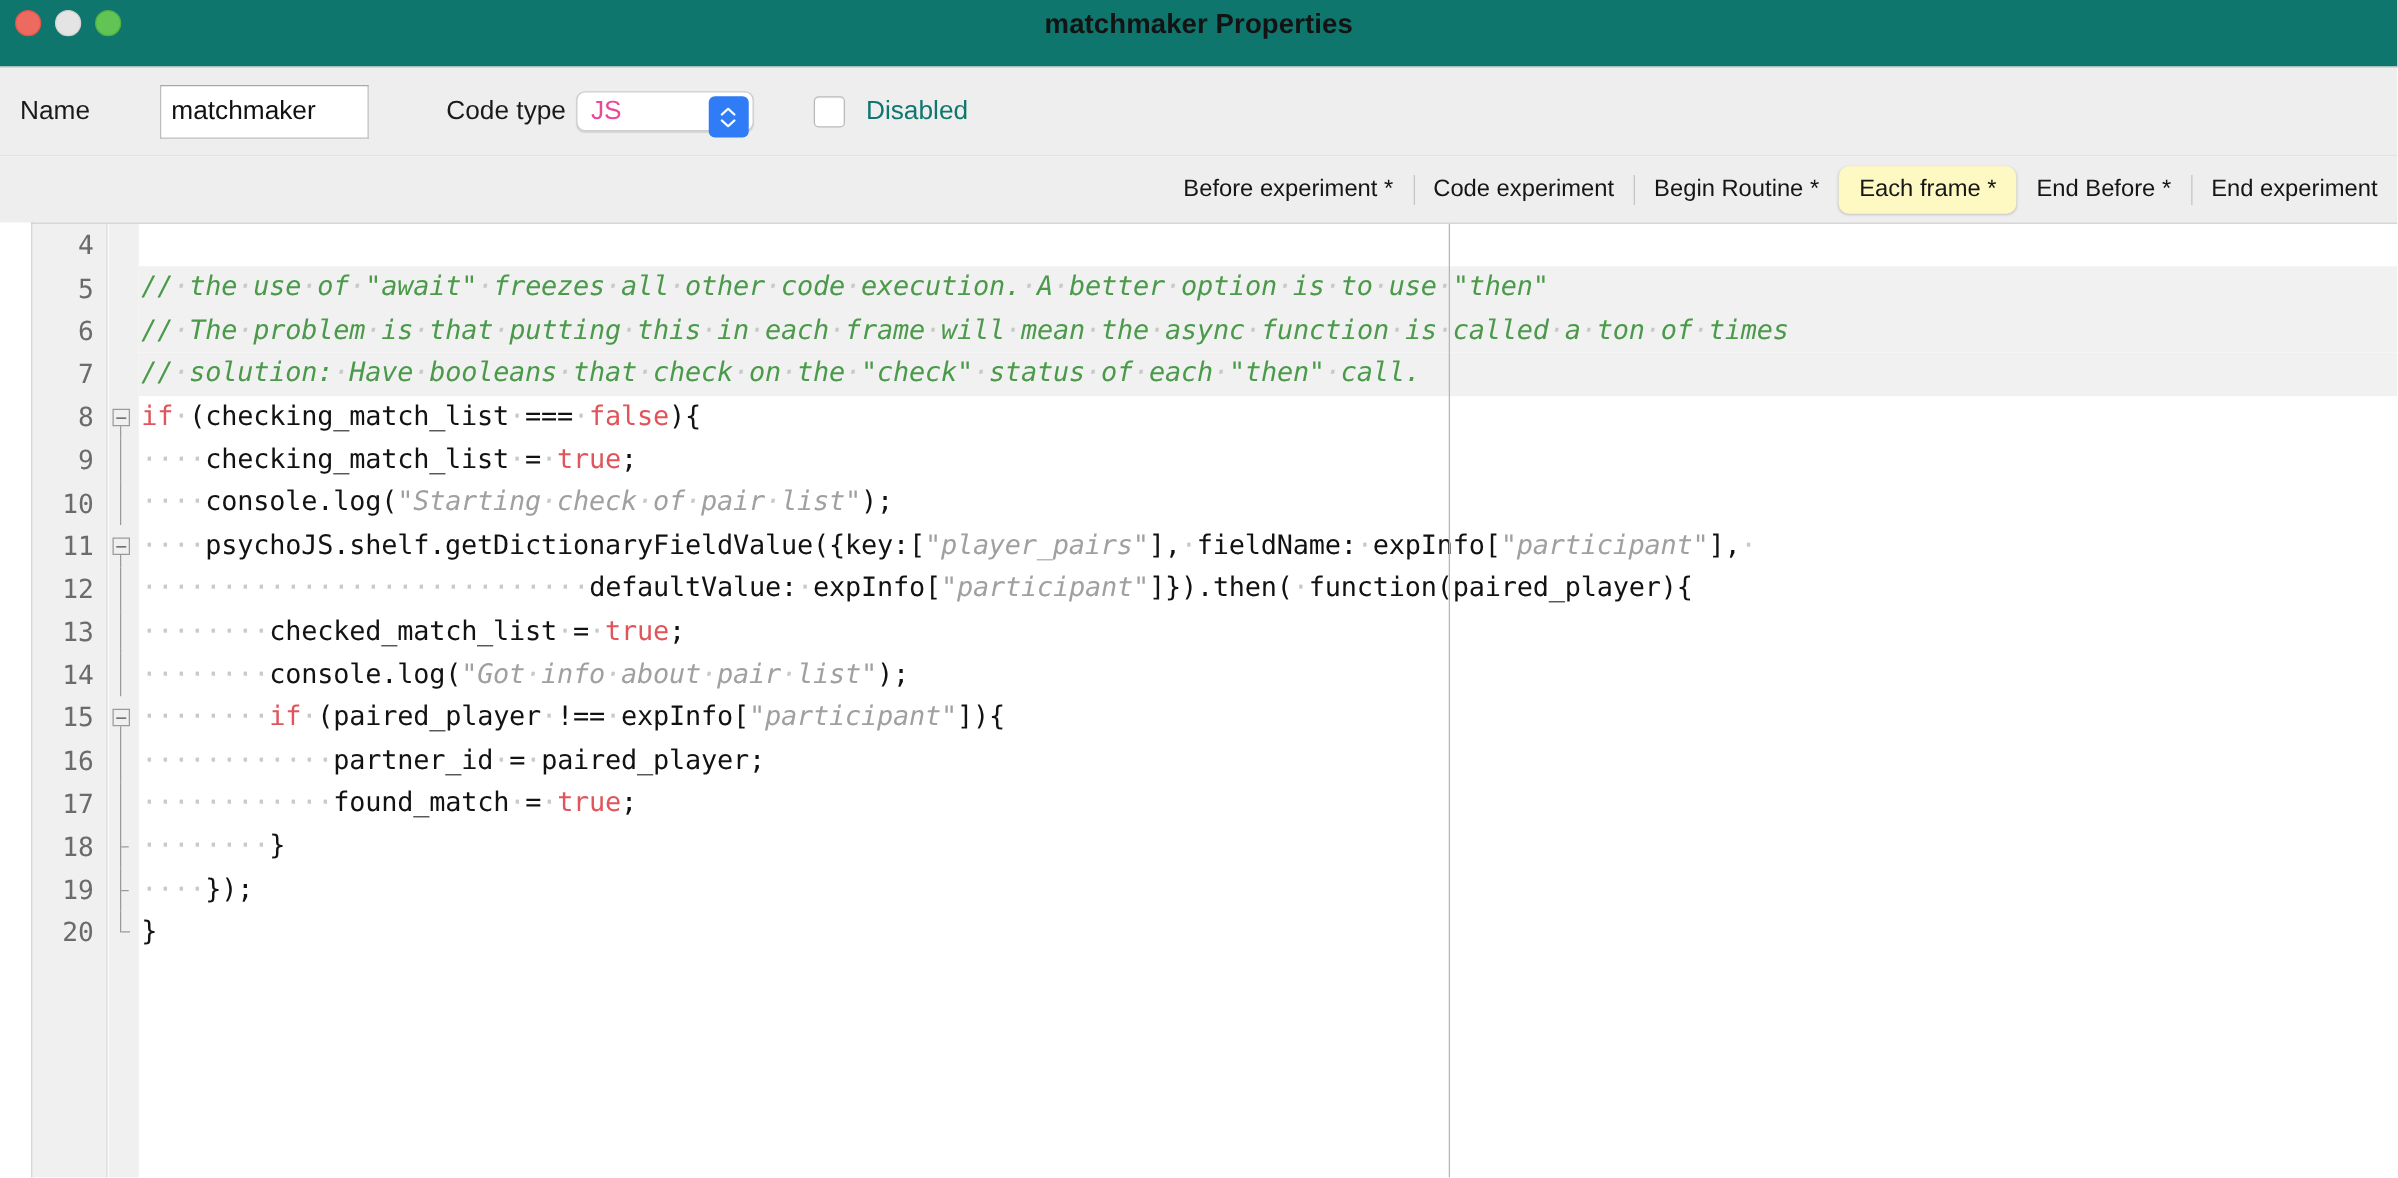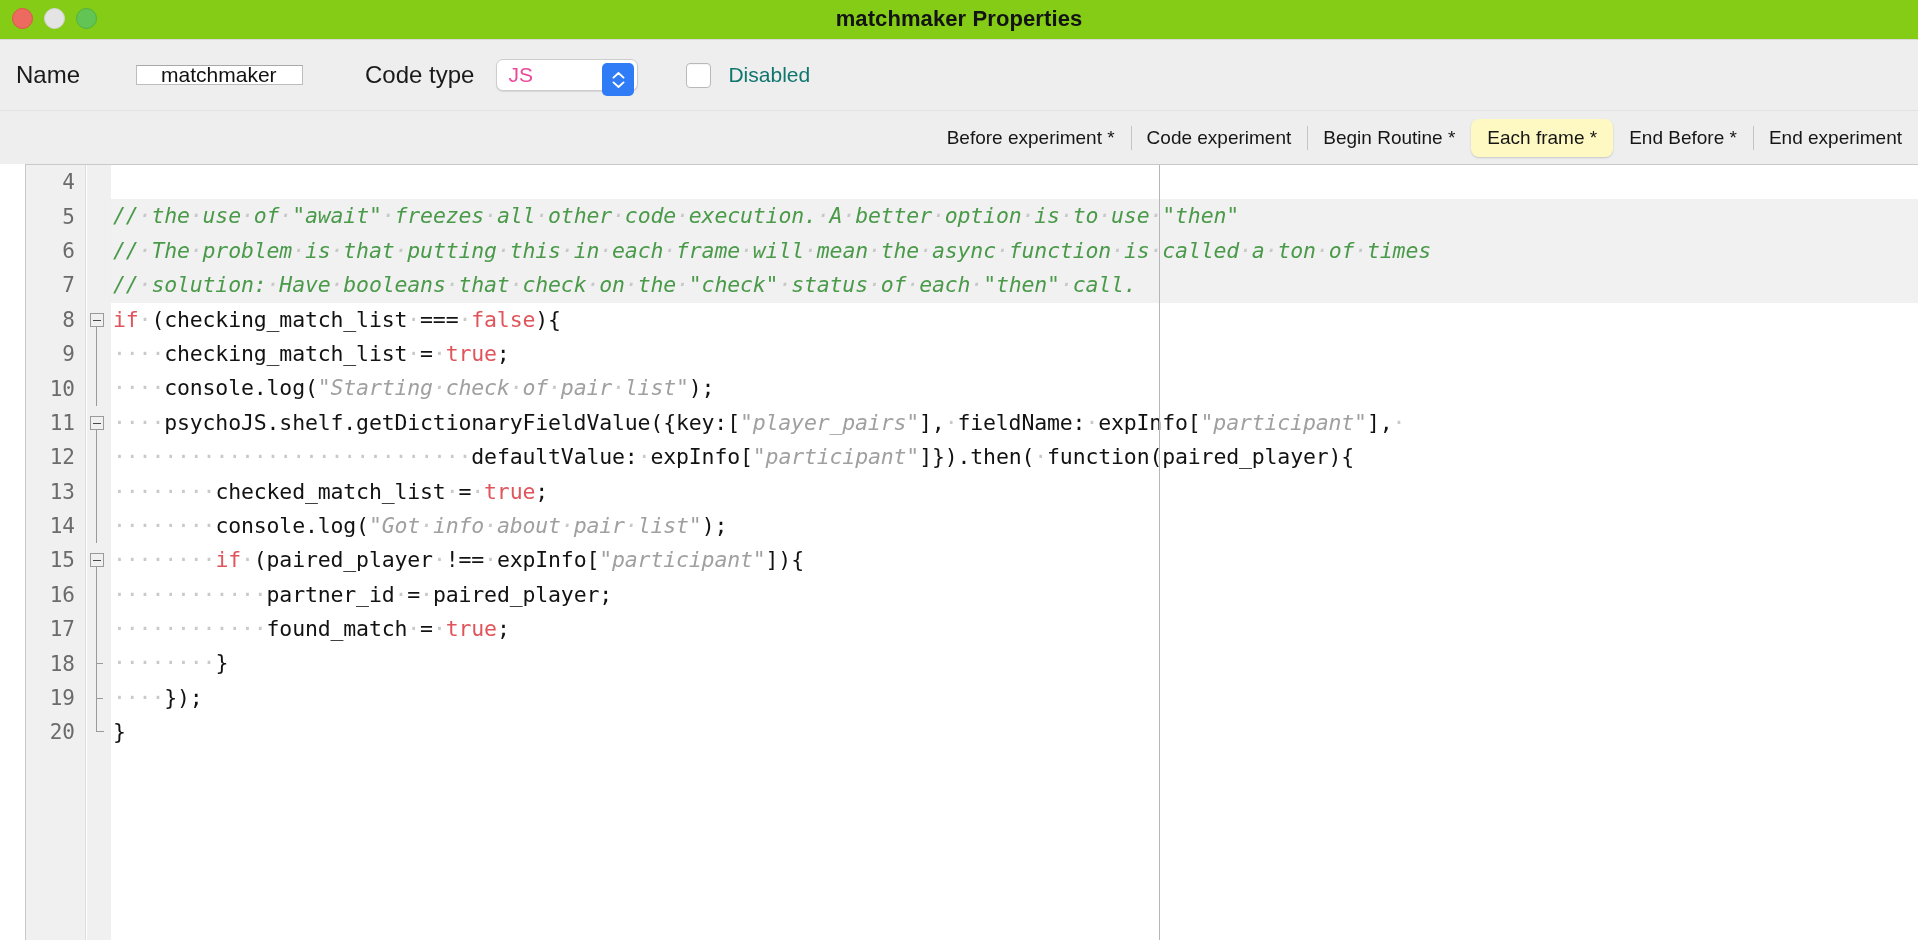--- a/index.html
+++ b/index.html
@@ -15,22 +15,22 @@
 
   #app {
     position: relative;
     width: 1918px; height: 942px;
     background: #ffffff;
   }
 
   
   .titlebar {
     position: relative;
-    height: 40px;
-    background: #84cc16;
+    height: 54px;
+    background: #0f766e;
     border-bottom: 1px solid #d9d9d9;
   }
   .traffic-lights {
     position: absolute;
     left: 12px; top: 8px;
     display: flex; gap: 11px;
     align-items: center;
   }
   .light {
     width: 21px; height: 21px;
@@ -55,37 +55,37 @@
   .formbar {
     height: 71px;
     background: #eeeeee;
     border-bottom: 1px solid #e2e2e2;
     display: flex;
     align-items: center;
     padding-left: 16px;
     position: relative;
   }
   .field-label {
-    font-size: 24px;
+    font-size: 21px;
     color: #1a1a1a;
   }
   #name-label { margin-right: 56px; }
   .text-input {
-    width: 167px; height: 20px;
+    width: 167px; height: 43px;
     background: #ffffff;
     border: 1px solid #bdbdbd;
     border-top-color: #a8a8a8;
     font-size: 21px;
     color: #111;
-    padding: 0 24px;
+    padding: 0 8px;
     font-family: "Liberation Sans", sans-serif;
     outline: none;
     border-radius: 0;
   }
-  #codetype-label { margin-left: 62px; margin-right: 22px; }
+  #codetype-label { margin-left: 62px; margin-right: 8px; }
 
   .popup {
     position: relative;
     width: 142px; height: 32px;
     background: #ffffff;
     border: 1px solid #cdcdcd;
     border-radius: 7px;
     box-shadow: 0 1px 1px rgba(0,0,0,.10);
     display: flex;
     align-items: center;

